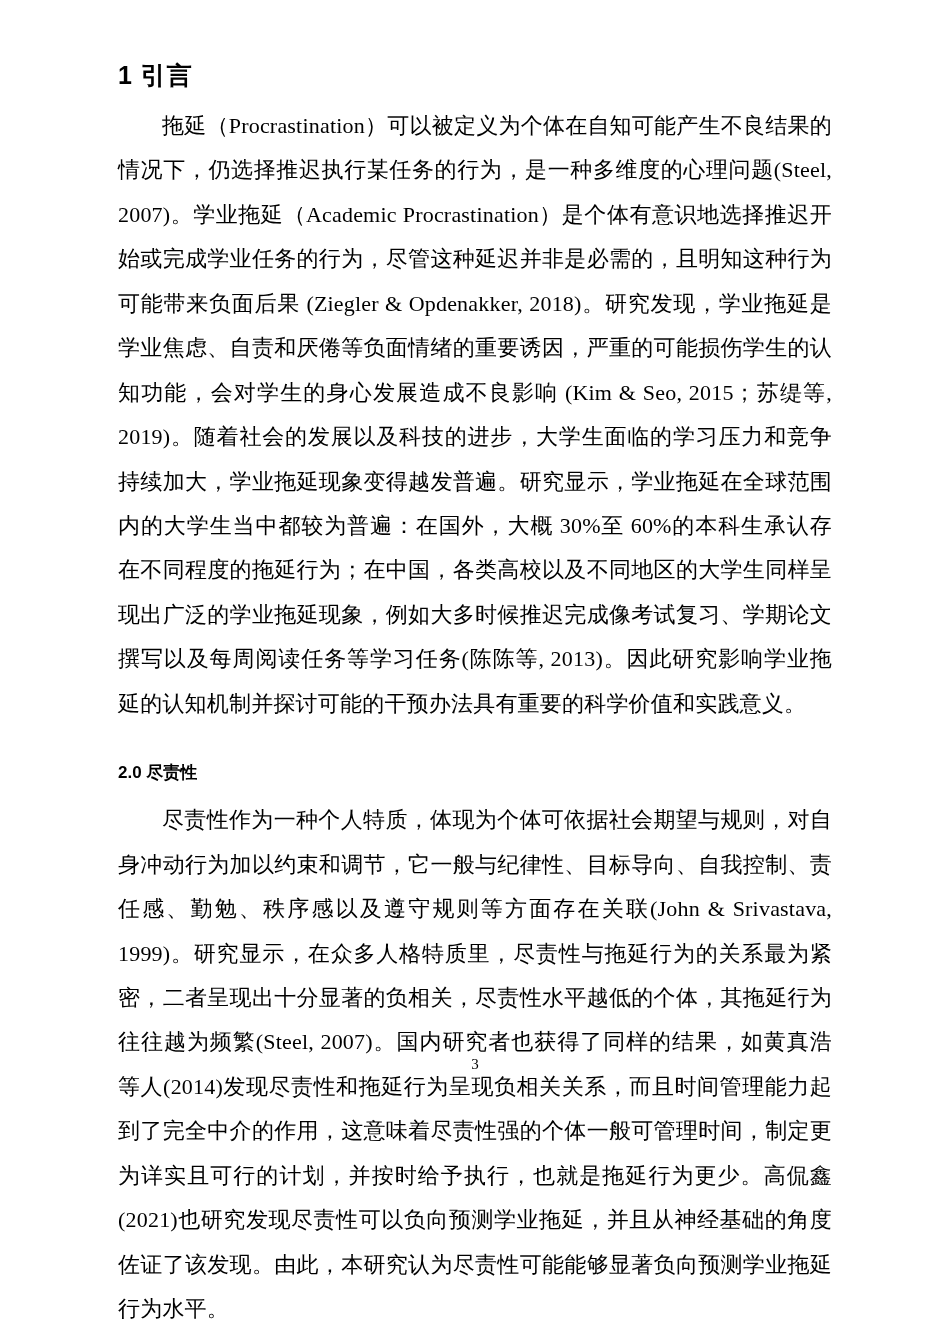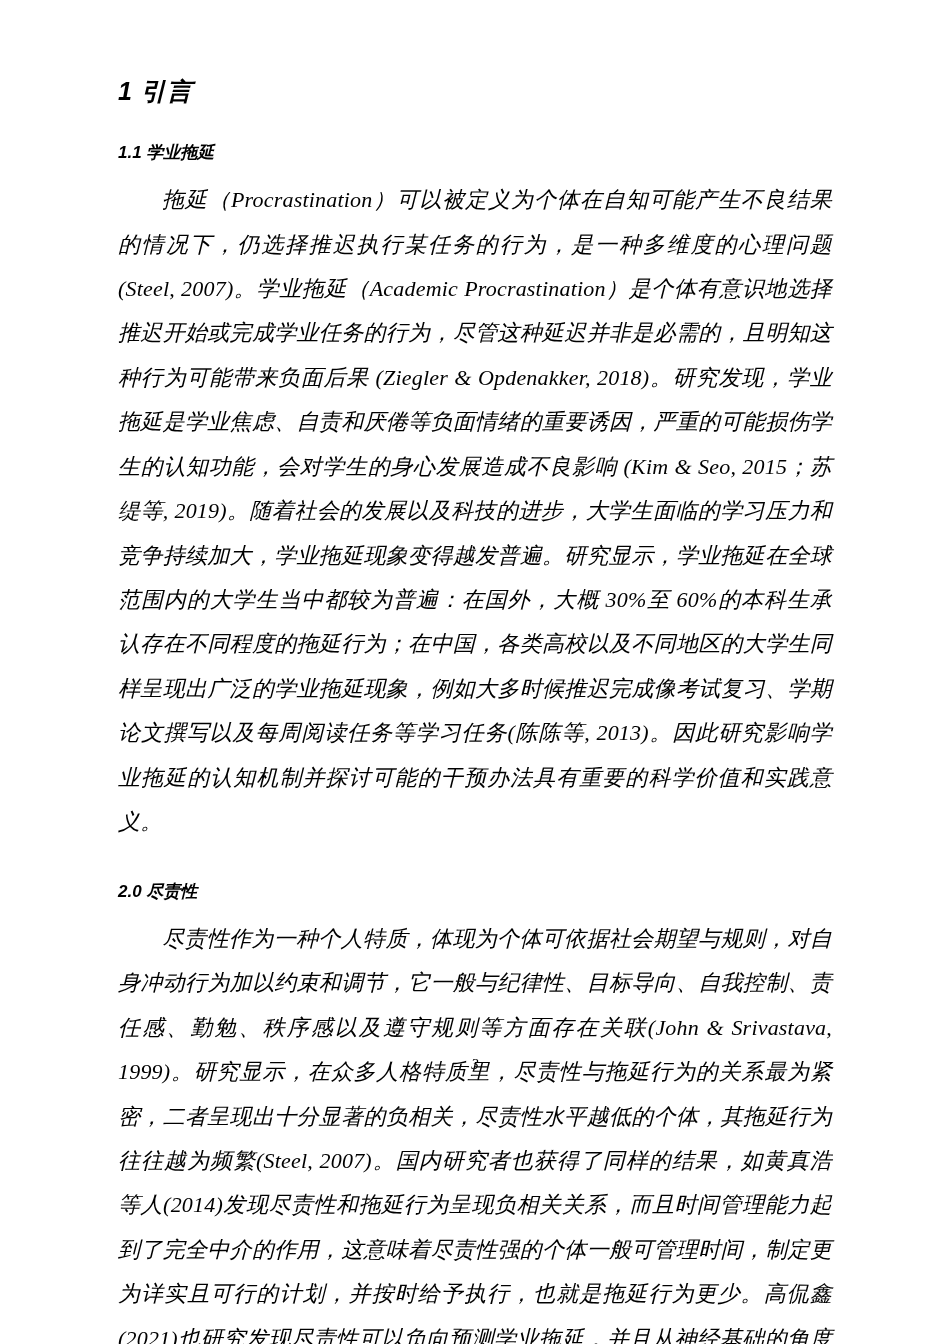--- a/index.html
+++ b/index.html
@@ -15,22 +15,21 @@
     position: relative;
     overflow: hidden;
   }
   .page {
     position: absolute;
     left: 0;
     top: 0;
     width: 950px;
     height: 1155px;
     box-sizing: border-box;
-    padding: 76px 118px 60px 118px;
-    font-style: italic;
+    padding: 60px 118px 60px 118px;
   }
   .content {
     width: 714px;
   }
   h1.section-title {
     font-family: "Liberation Sans", sans-serif;
     font-size: 25px;
     font-weight: 700;
     margin: 0 0 0 0;
     letter-spacing: 1px;
@@ -68,21 +67,20 @@
   }
 </style>
 </head>
 <body>
 
 <div class="page">
   <div class="content">
 
     <h1 class="section-title">1  引言</h1>
 
-    <h2 class="sub-title first-block">1.1 学业拖延</h2>
     <p class="body-text">拖延（Procrastination）可以被定义为个体在自知可能产生不良结果的情况下，仍选择推迟执行某任务的行为，是一种多维度的心理问题(Steel, 2007)。学业拖延（Academic Procrastination）是个体有意识地选择推迟开始或完成学业任务的行为，尽管这种延迟并非是必需的，且明知这种行为可能带来负面后果 (Ziegler &amp; Opdenakker, 2018)。研究发现，学业拖延是学业焦虑、自责和厌倦等负面情绪的重要诱因，严重的可能损伤学生的认知功能，会对学生的身心发展造成不良影响 (Kim &amp; Seo, 2015；苏缇等, 2019)。随着社会的发展以及科技的进步，大学生面临的学习压力和竞争持续加大，学业拖延现象变得越发普遍。研究显示，学业拖延在全球范围内的大学生当中都较为普遍：在国外，大概 30%至 60%的本科生承认存在不同程度的拖延行为；在中国，各类高校以及不同地区的大学生同样呈现出广泛的学业拖延现象，例如大多时候推迟完成像考试复习、学期论文撰写以及每周阅读任务等学习任务(陈陈等, 2013)。因此研究影响学业拖延的认知机制并探讨可能的干预办法具有重要的科学价值和实践意义。</p>
 
     <h2 class="sub-title">2.0 尽责性</h2>
     <p class="body-text">尽责性作为一种个人特质，体现为个体可依据社会期望与规则，对自身冲动行为加以约束和调节，它一般与纪律性、目标导向、自我控制、责任感、勤勉、秩序感以及遵守规则等方面存在关联(John &amp; Srivastava, 1999)。研究显示，在众多人格特质里，尽责性与拖延行为的关系最为紧密，二者呈现出十分显著的负相关，尽责性水平越低的个体，其拖延行为往往越为频繁(Steel, 2007)。国内研究者也获得了同样的结果，如黄真浩等人(2014)发现尽责性和拖延行为呈现负相关关系，而且时间管理能力起到了完全中介的作用，这意味着尽责性强的个体一般可管理时间，制定更为详实且可行的计划，并按时给予执行，也就是拖延行为更少。高侃鑫(2021)也研究发现尽责性可以负向预测学业拖延，并且从神经基础的角度佐证了该发现。由此，本研究认为尽责性可能能够显著负向预测学业拖延行为水平。</p>
 
   </div>
 
   <div class="page-number">3</div>
 </div>
 

